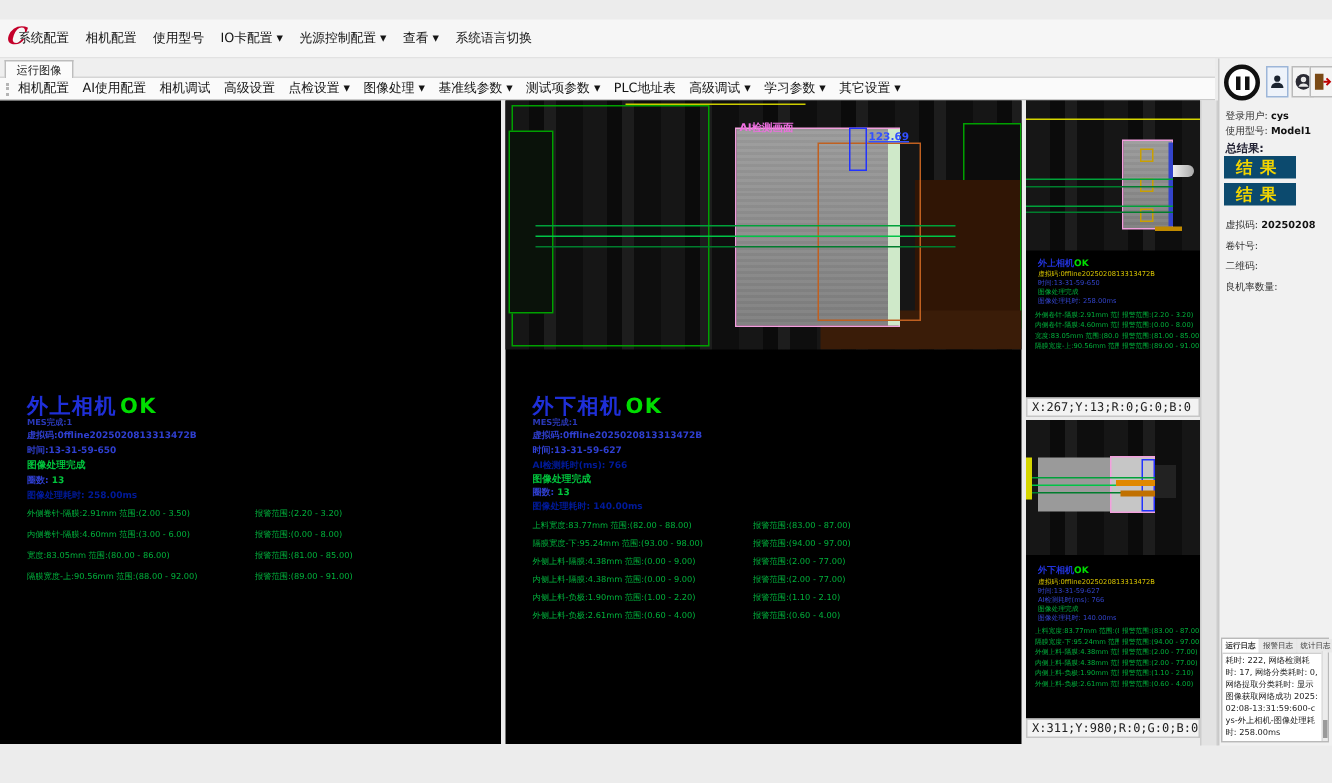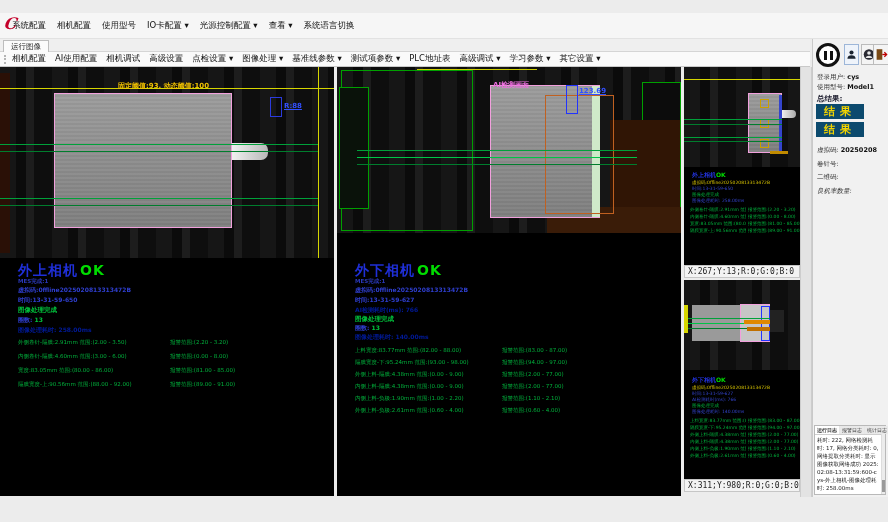--- a/index.html
+++ b/index.html
@@ -117,34 +117,20 @@
     <span>基准线参数 ▾</span>
     <span>测试项参数 ▾</span>
     <span>PLC地址表</span>
     <span>高级调试 ▾</span>
     <span>学习参数 ▾</span>
     <span>其它设置 ▾</span>
   </div>
   <span class="grip"></span>
 
   <div class="panel" style="left:0;width:334px;height:429px;">
-    <div class="scene" style="width:334px;height:191px;">
-      <div class="shape" style="left:0;top:6px;width:10px;height:180px;background:#2a1006;"></div>
-      <div class="shape hline" style="left:0;top:21px;width:334px;background:#d6d600;"></div>
-      <div class="shape vline" style="left:318px;top:0;height:191px;background:#d6d600;"></div>
-      <div class="shape cellgray" style="left:54px;top:26px;width:178px;height:135px;"></div>
-      <div class="shape" style="left:232px;top:76px;width:36px;height:17px;background:linear-gradient(90deg,#f0f0f0,#b9b9b9);border-radius:0 7px 7px 0;"></div>
-      <div class="shape hline" style="left:0;top:77px;width:318px;background:#00a13a;"></div>
-      <div class="shape hline" style="left:0;top:84px;width:318px;background:#007d2d;"></div>
-      <div class="shape hline" style="left:0;top:131px;width:318px;background:#00a13a;"></div>
-      <div class="shape hline" style="left:0;top:138px;width:318px;background:#007d2d;"></div>
-      <div class="shape ytext" style="left:118px;top:14px;">固定阈值:93, 动态阈值:100</div>
-      <div class="shape" style="left:270px;top:30px;width:10px;height:18px;border:1px solid #2b3bdd;"></div>
-      <div class="shape btext" style="left:284px;top:35px;">R:88</div>
-    </div>
 
     <div class="cam-title" style="left:18px;top:195px;">
       <span>外上相机</span><span class="ok">OK</span>
     </div>
     <div class="mesline" style="left:18px;top:211px;">MES完成:1</div>
     <div class="info" style="left:18px;top:219px;">虚拟码:0ffline2025020813313472B</div>
     <div class="info" style="left:18px;top:229px;">时间:13-31-59-650</div>
     <div class="ginfo" style="left:18px;top:239px;">图像处理完成</div>
     <div class="info" style="left:18px;top:249px;"><span>圈数:</span> <span style="color:#00c43c">13</span></div>
     <div class="dinfo" style="left:18px;top:259px;">图像处理耗时: 258.00ms</div>
@@ -305,21 +291,21 @@
       <span>使用型号:</span> <b>Model1</b>
     </div>
     <div class="totlbl" style="left:4px;top:55px;">总结果:</div>
     <div class="resbox" style="top:65px;">结果</div>
     <div class="resbox" style="top:83px;">结果</div>
     <div class="fld" style="left:4px;top:107px;">
       <span>虚拟码:</span> <b>20250208</b>
     </div>
     <div class="fld" style="left:4px;top:121px;">卷针号:</div>
     <div class="fld" style="left:4px;top:134px;">二维码:</div>
-    <div class="fld" style="left:4px;top:148px;font-style:italic;">良机率数量:</div>
+    <div class="fld" style="left:4px;top:148px;">良机率数量:</div>
 
     <div class="logpanel">
       <div class="logtabs">
         <span class="active">运行日志</span>
         <span>报警日志</span>
         <span>统计日志</span>
       </div>
       <div class="logbody">耗时: 222, 网络检测耗时: 17, 网络分类耗时: 0, 网络提取分类耗时: 显示图像获取网络成功 2025:02:08-13:31:59:600-cys-外上相机-图像处理耗时: 258.00ms</div>
       <div class="logscroll">
           <i></i>

